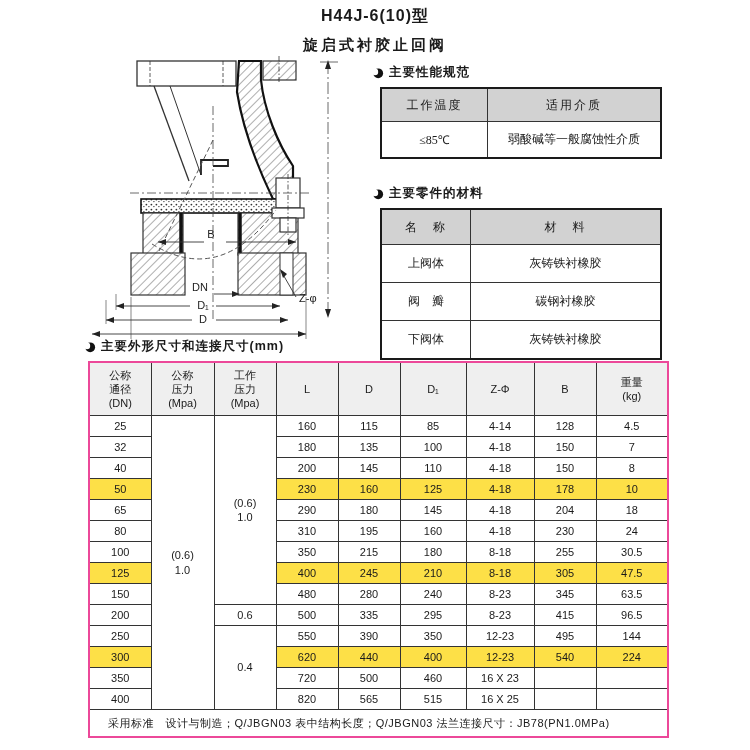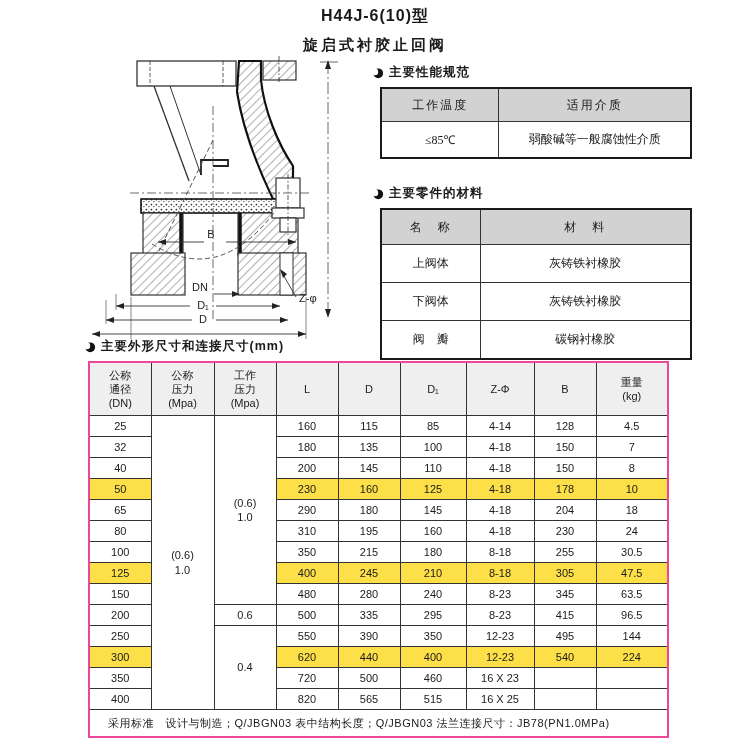--- a/index.html
+++ b/index.html
@@ -11,21 +11,21 @@
   .titles{position:absolute;left:0;top:6px;width:750px;text-align:center;}
   .title1{font-size:16px;font-weight:bold;letter-spacing:1px;}
   .title2{font-size:15px;font-weight:bold;letter-spacing:3px;margin-top:9px;}
 
   .section-heading{display:flex;align-items:center;gap:5px;font-size:12.5px;font-weight:bold;letter-spacing:1px;}
   .bullet{width:12px;height:12px;flex:0 0 12px;}
 
   
   .right-col{position:absolute;left:372px;top:64px;width:322px;}
   table{border-collapse:collapse;table-layout:fixed;}
-  .mini-table{width:312px;margin:6px 0 0 8px;border:2px solid #1a1a1a;font-size:12px;}
+  .mini-table{width:282px;margin:6px 0 0 8px;border:2px solid #1a1a1a;font-size:12px;}
   .mini-table th,.mini-table td{border:1px solid #333;text-align:center;vertical-align:middle;font-weight:normal;}
   .mini-table th{background:#d2d2d2;height:30px;letter-spacing:2px;}
   .perf-table td{height:33px;font-family:Liberation Serif, serif;}
   .mat-table th{height:32px;}
   .mat-table td{height:35px;}
   .materials-block{margin-top:26px;}
 
   
   .dim-section{position:absolute;left:84px;top:338px;width:585px;}
   .dim-table{width:579px;margin:6px 0 0 4px;border:2px solid #ec4899;font-size:11px;}
@@ -185,26 +185,26 @@
       <tbody>
           <tr>
         <th>名　称</th>
         <th>材　料</th>
       </tr>
       <tr>
         <td>上阀体</td>
         <td>灰铸铁衬橡胶</td>
       </tr>
       <tr>
+        <td>阀　瓣</td>
+        <td>碳钢衬橡胶</td>
+      </tr>
+      <tr>
         <td>下阀体</td>
         <td>灰铸铁衬橡胶</td>
-      </tr>
-      <tr>
-        <td>阀　瓣</td>
-        <td>碳钢衬橡胶</td>
       </tr>
     </tbody>
       </table>
   </div>
 </div>
 
 <div class="dim-section">
   <div class="section-heading">
     <svg class="bullet" viewBox="0 0 12 12">
       <circle cx="6.2" cy="6.3" r="4.9" fill="#111"></circle>

